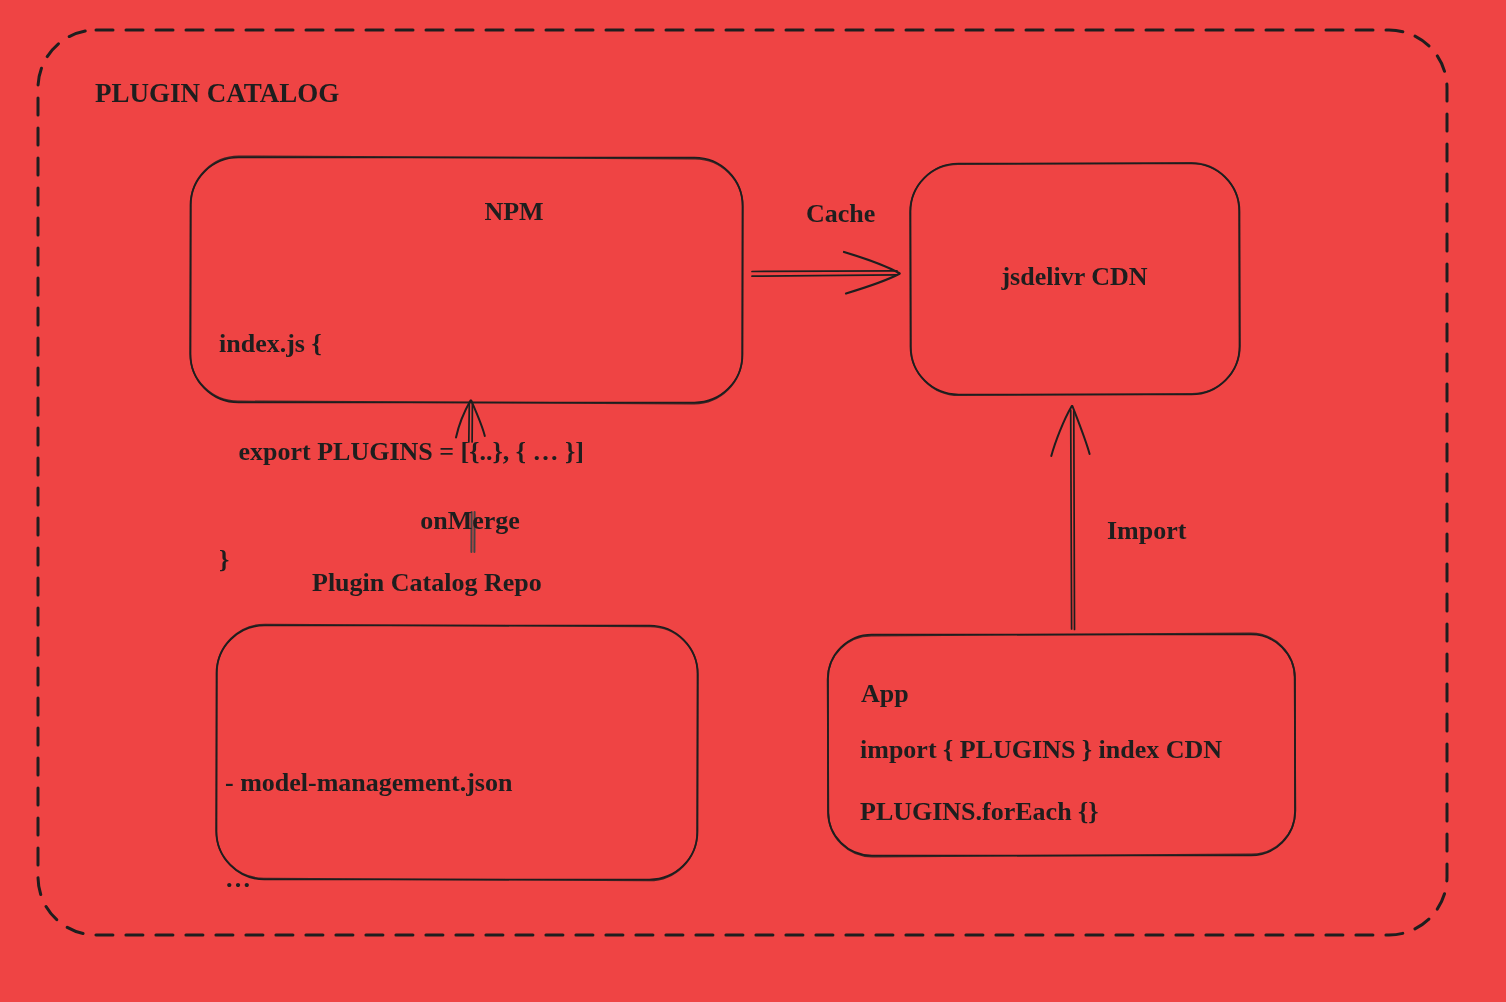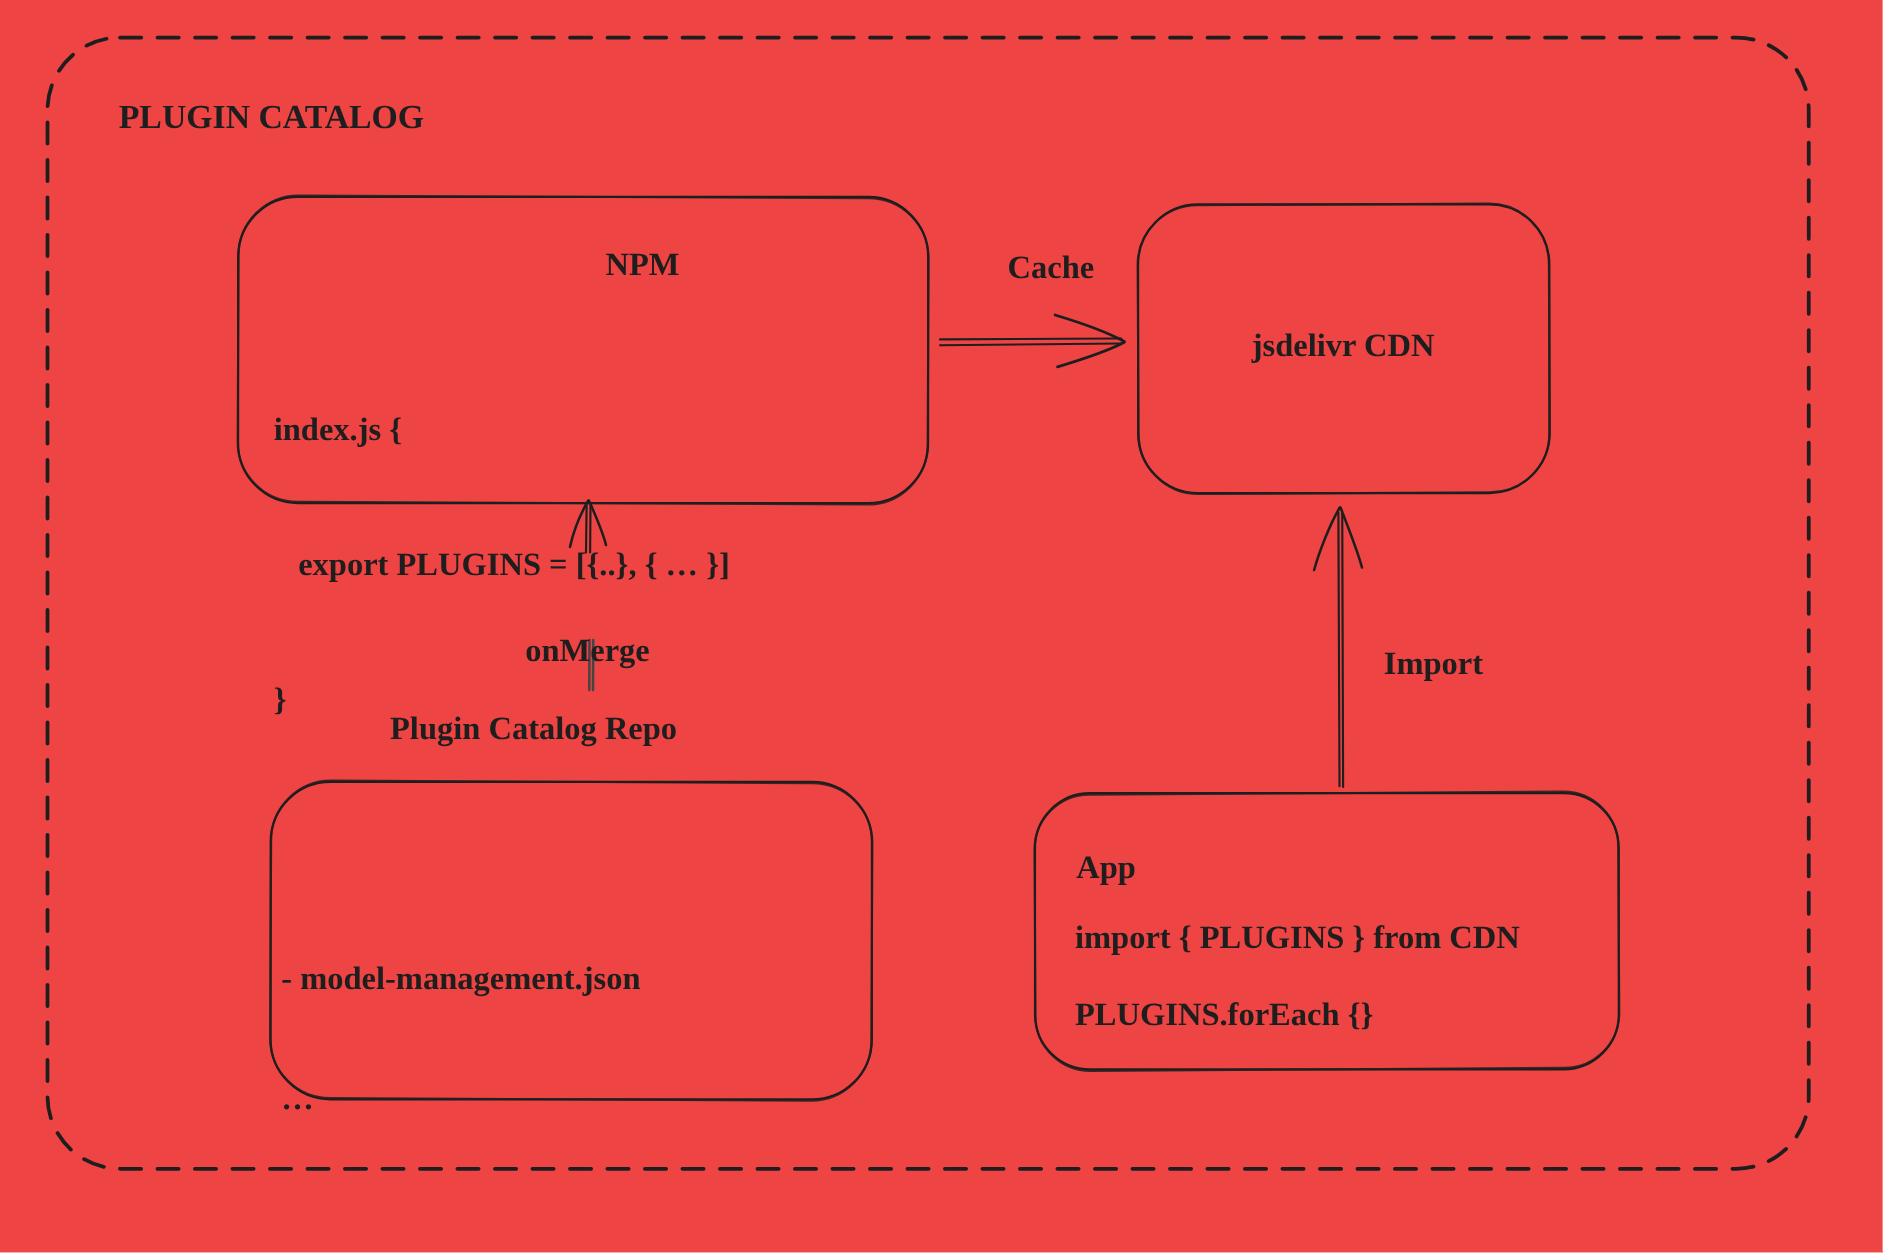--- a/index.html
+++ b/index.html
@@ -99,18 +99,18 @@
     <div>onMerge</div>
   </div>
 
   <div class="label" id="repo-title">Plugin Catalog Repo</div>
   <div class="label" id="repo-files">
     <div>- model-management.json</div>
     <div>…</div>
   </div>
 
   <div class="label" id="app-title">App</div>
-  <div class="label" id="app-code-1">import { PLUGINS } from CDN</div>
+  <div class="label" id="app-code-1">import { PLUGINS } index CDN</div>
   <div class="label" id="app-code-2">PLUGINS.forEach {}</div>
 
   <div class="label" id="import-label">Import</div>
 
 </div>
 
 </body></html>

